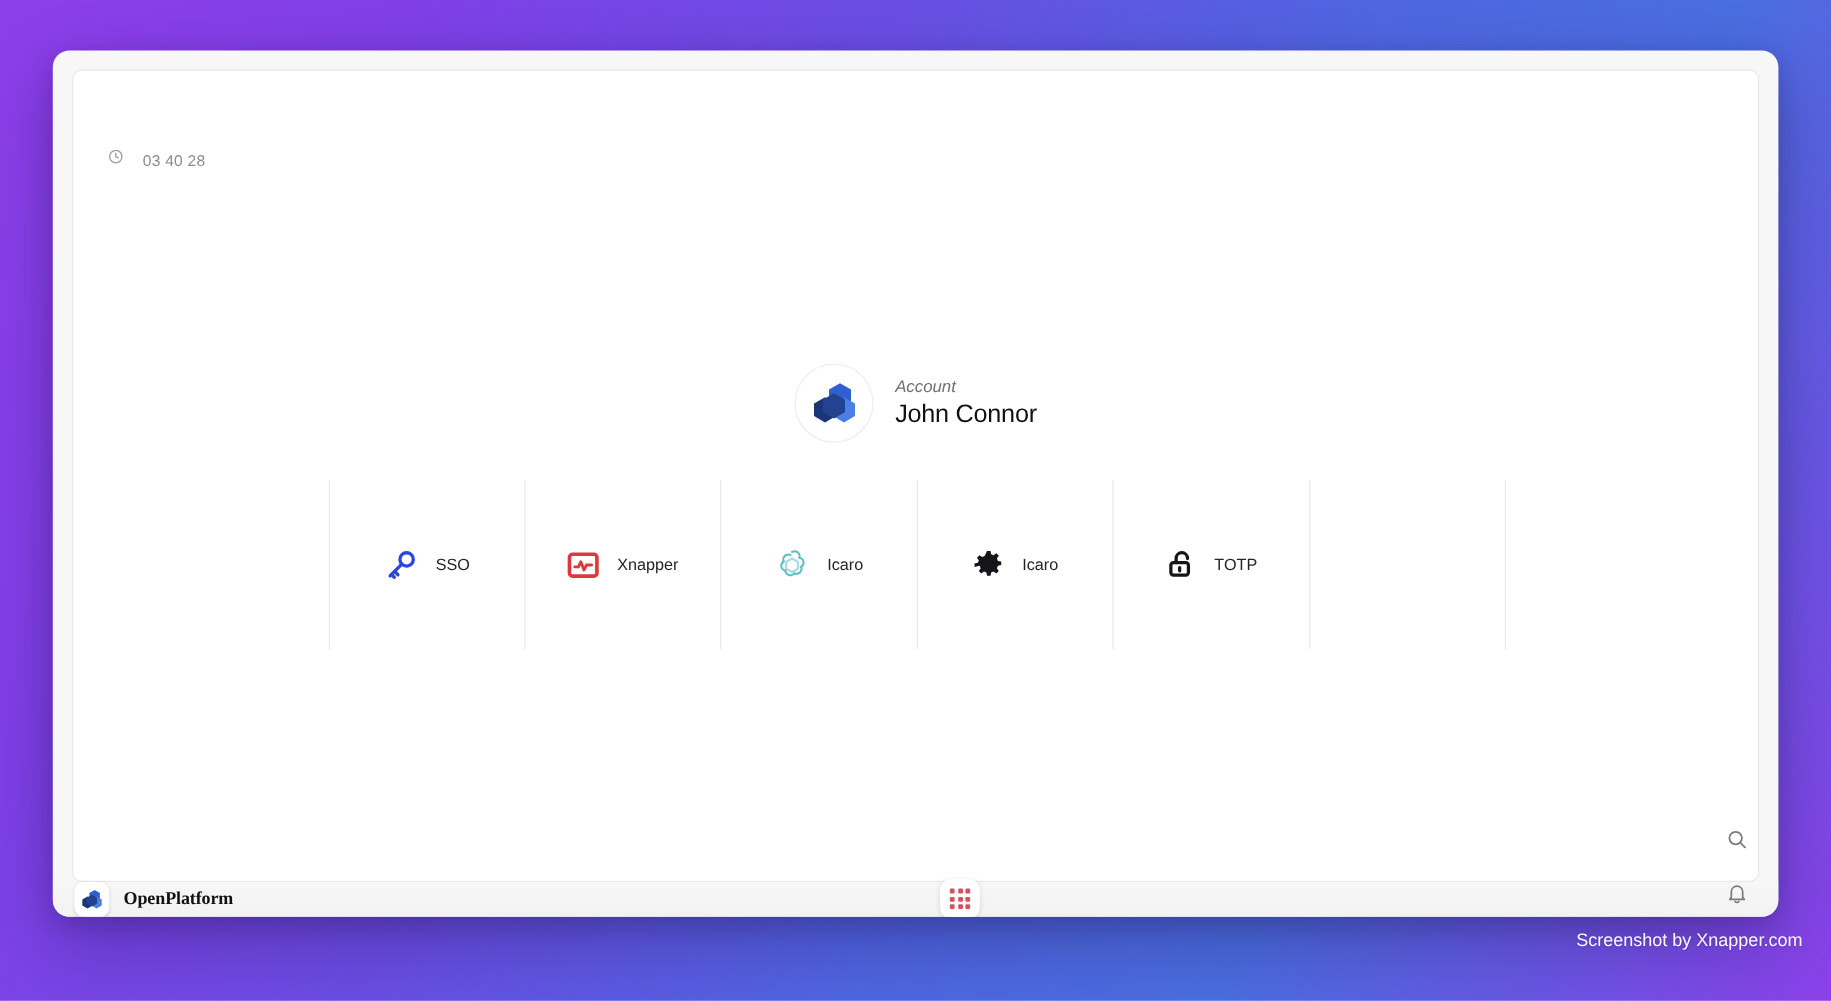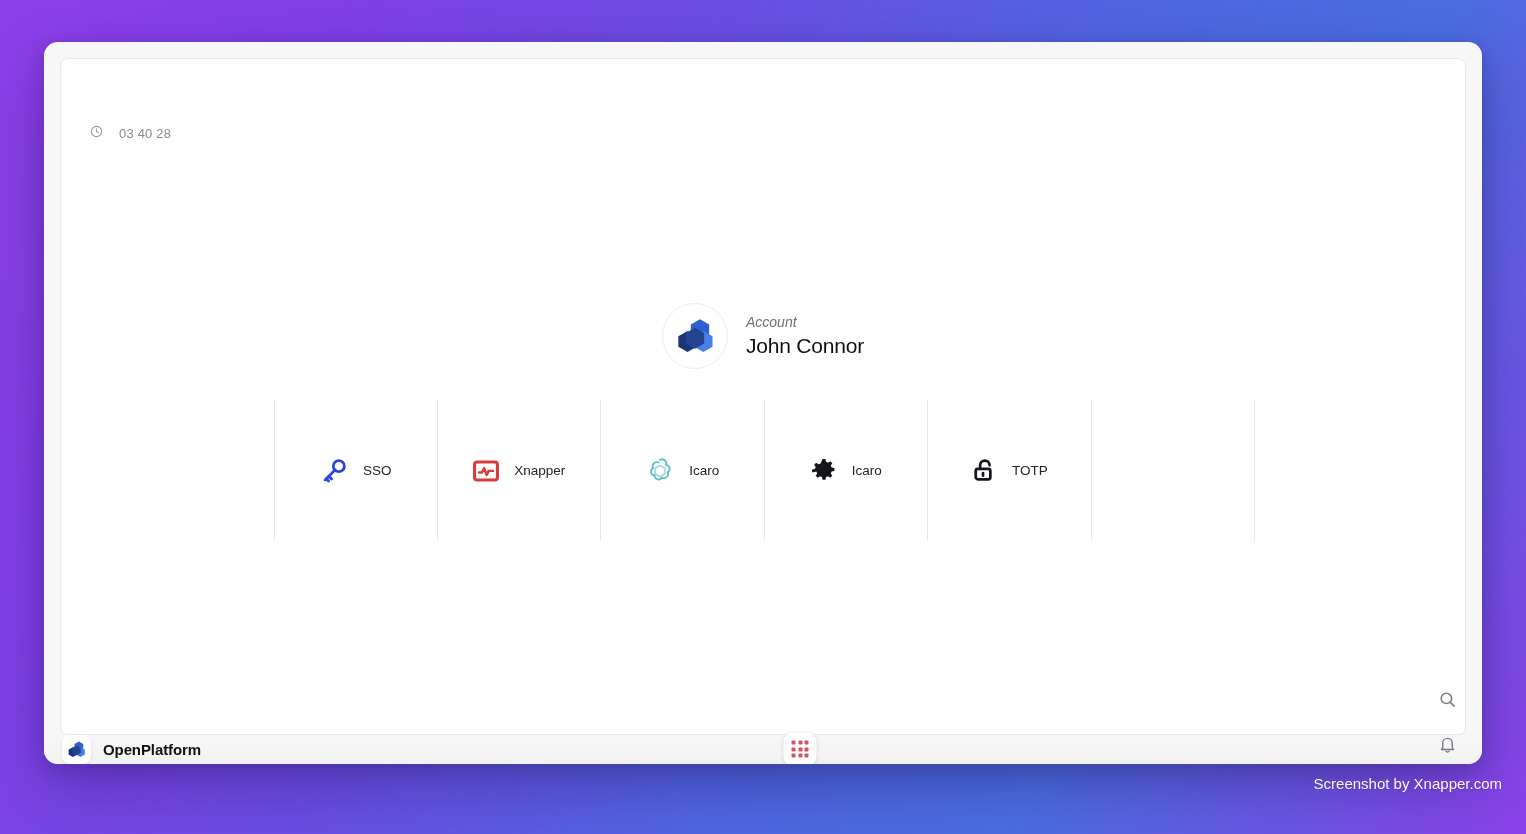--- a/index.html
+++ b/index.html
@@ -158,20 +158,21 @@
   }
   .taskbar-inner {
     position: absolute;
     left: 0;
     top: -15px;
     width: 1438px;
     height: 58px;
     display: flex;
     align-items: center;
     padding: 0 18px;
+    font-family: Liberation Serif, serif;
   }
 
   .brand {
     display: flex;
     align-items: center;
     gap: 12px;
     cursor: pointer;
   }
   .brand-logo {
     width: 29px;

